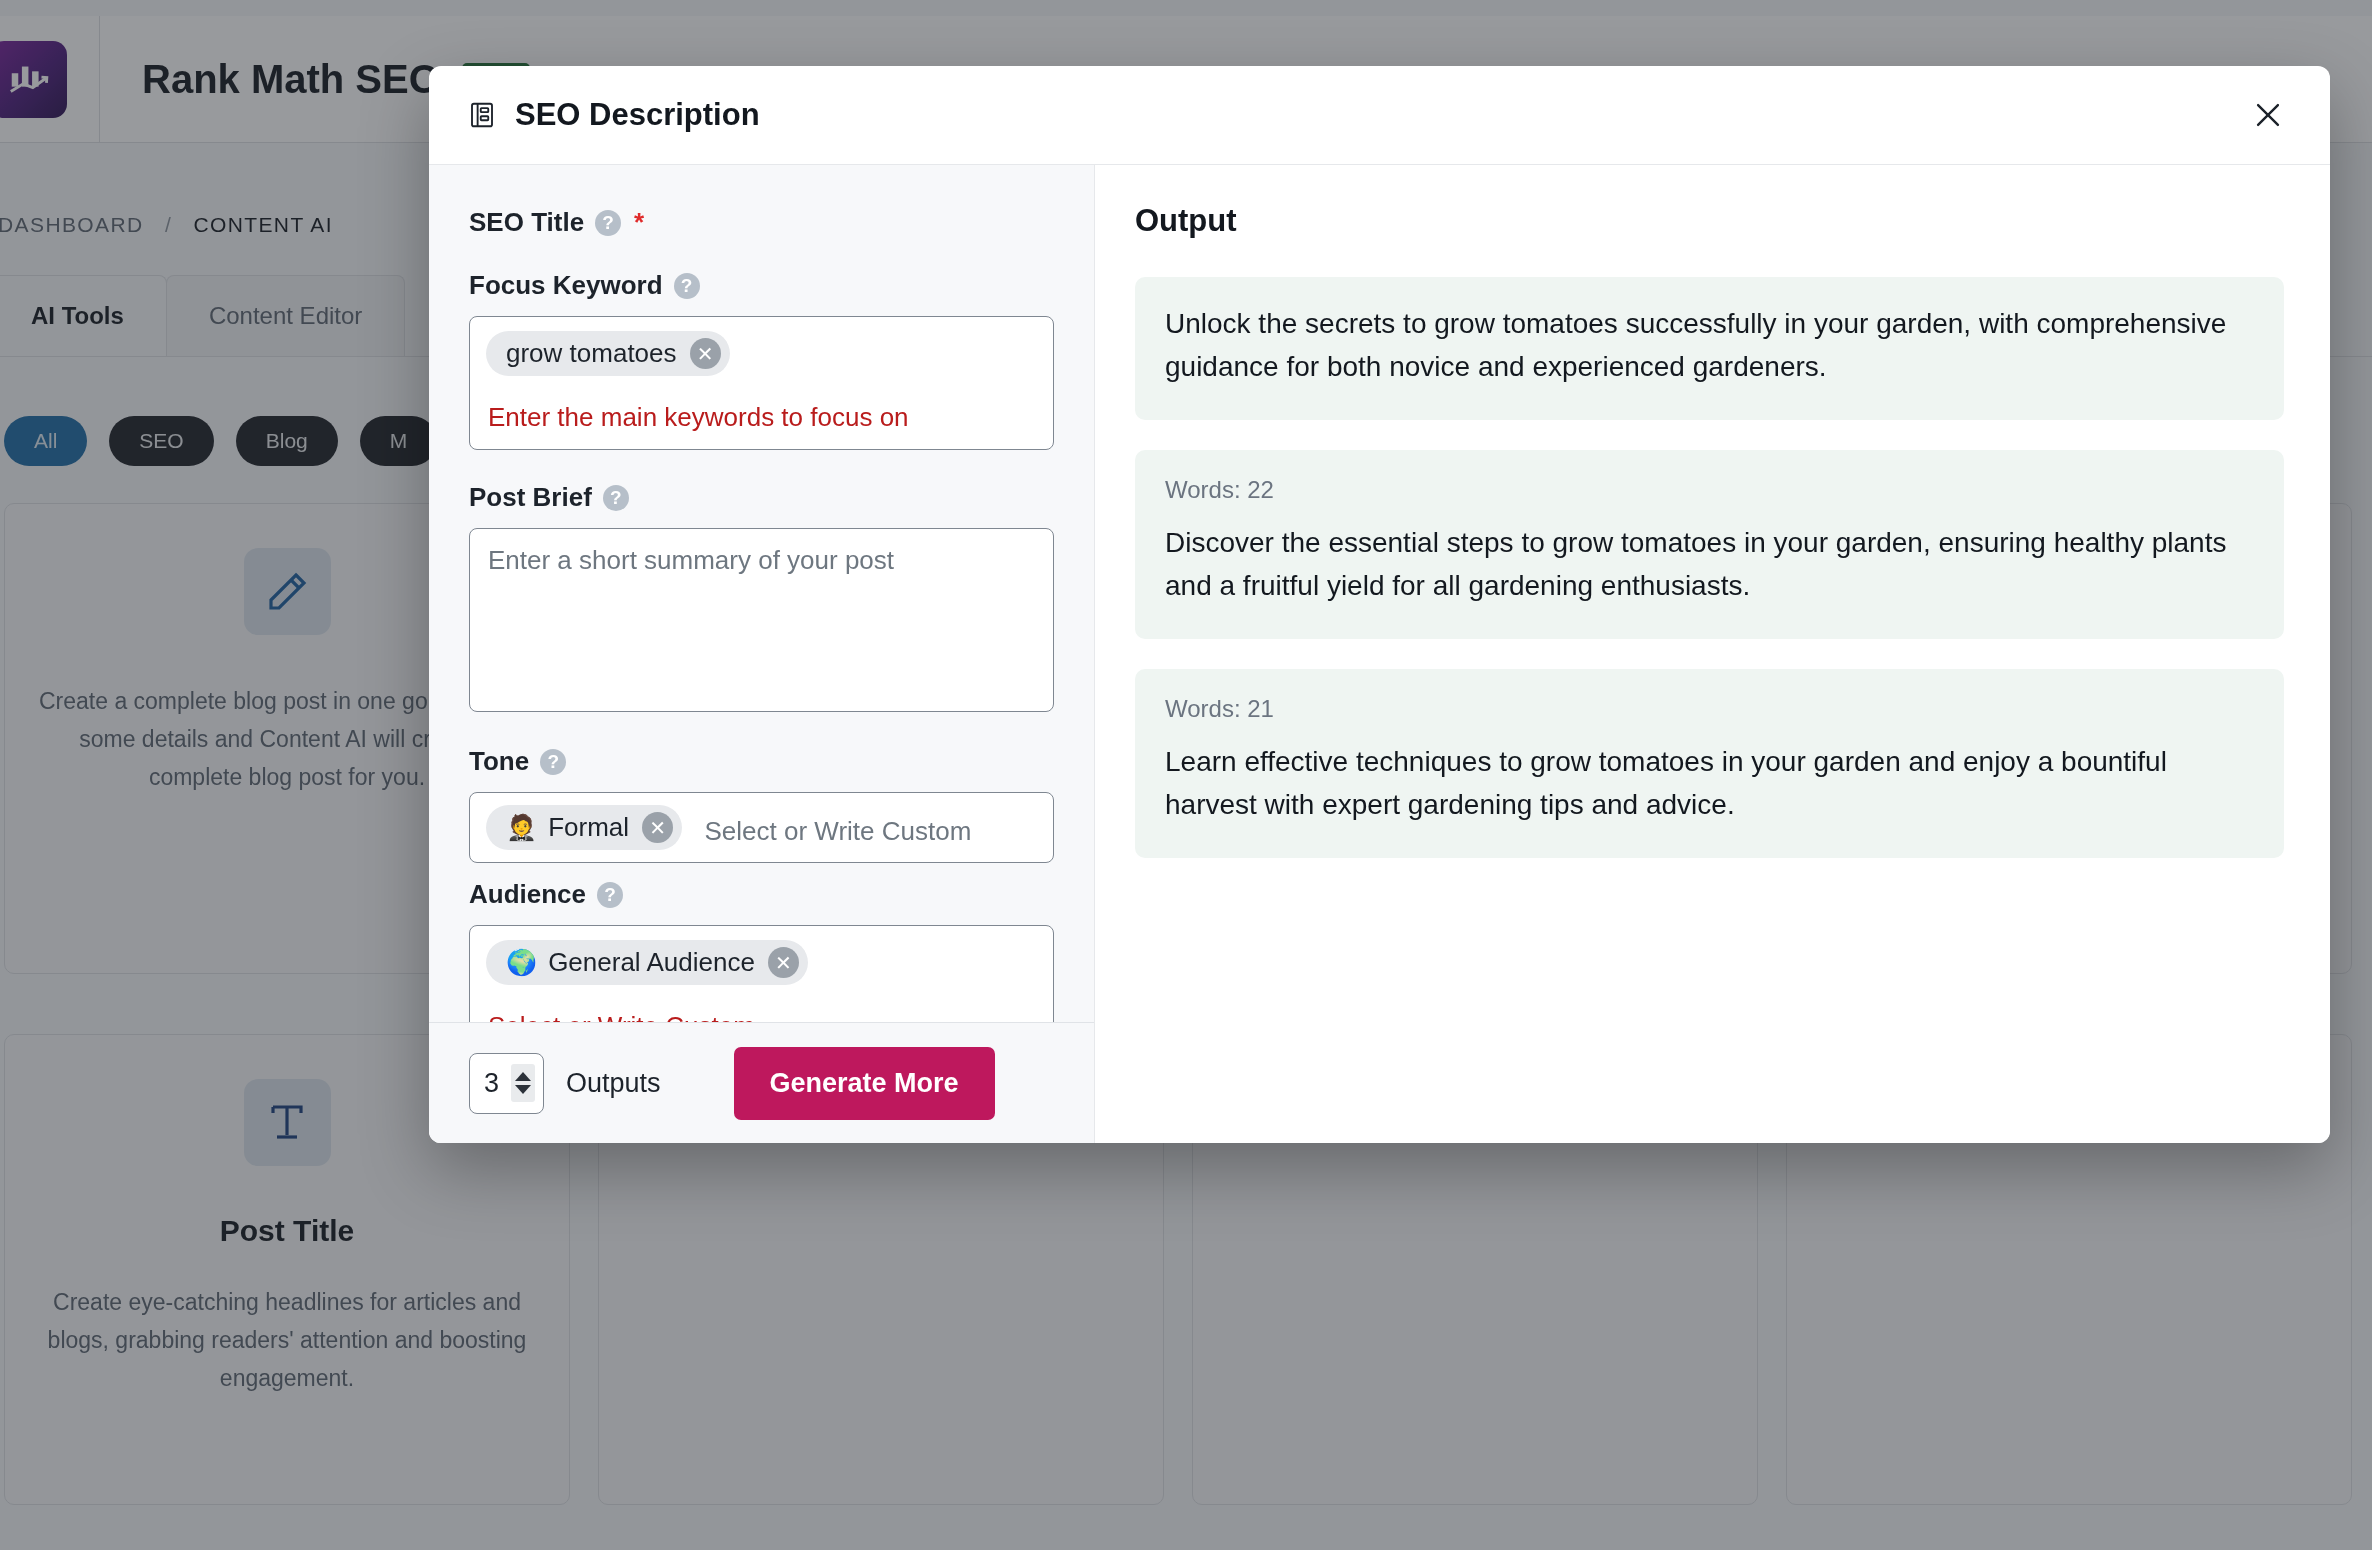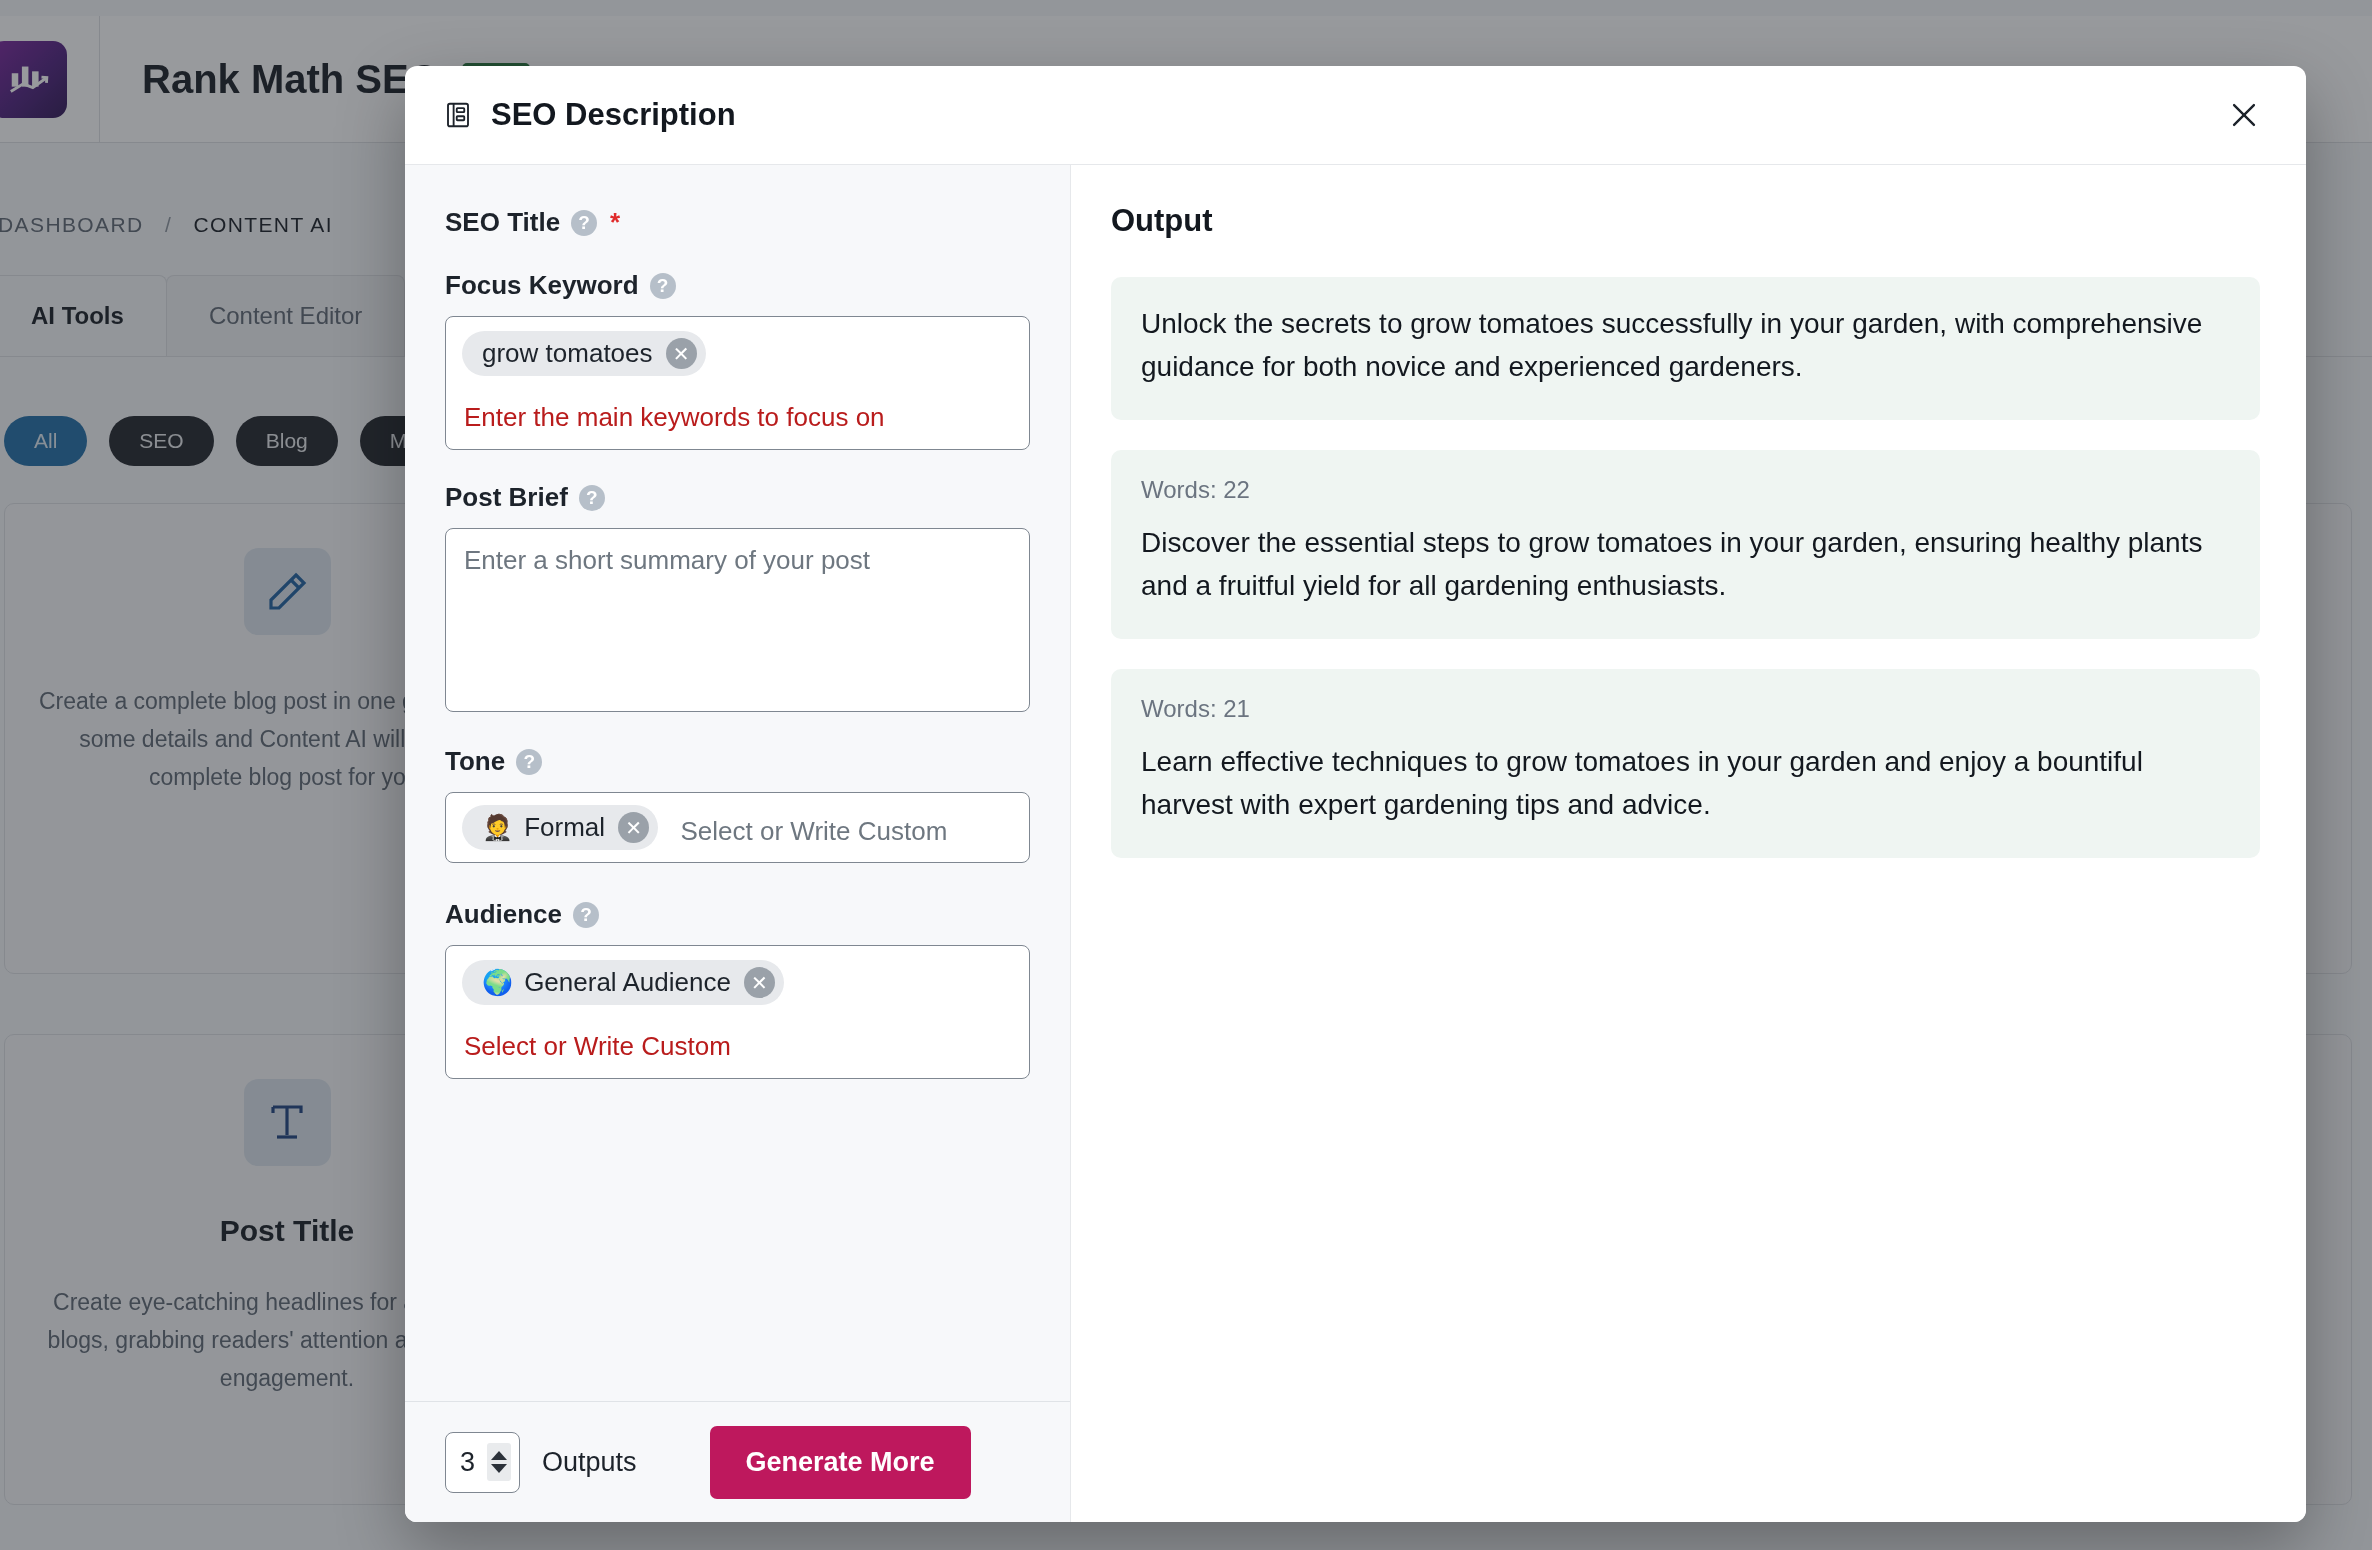--- a/index.html
+++ b/index.html
@@ -92,21 +92,21 @@
 
   
   #dim-overlay {
     position: absolute; inset: 0;
     background: rgba(40,44,50,0.48);
   }
 
   
   #modal {
     position: absolute;
-    left: 405px; top: 66px; width: 1901px; height: 1456px;
+    left: 429px; top: 66px; width: 1901px; height: 1077px;
     background: #ffffff;
     border-radius: 12px;
     box-shadow: 0 26px 69px rgba(0,0,0,0.30);
     display: flex; flex-direction: column;
     overflow: hidden;
   }
   .modal-header {
     height: 99px; flex: none;
     border-bottom: 1px solid #e6e8eb;
     display: flex; align-items: center;
@@ -392,21 +392,21 @@
           <div class="tag-box" style="padding:12px 16px;">
             <div class="chip" style="margin-bottom:0">
               <span class="chip-emoji">🤵</span>
               <span>Formal</span>
               <span class="chip-x">✕</span>
             </div>
             <span class="tag-inline">Select or Write Custom</span>
           </div>
         </div>
 
-        <div class="field" style="margin-top:36px">
+        <div class="field" style="margin-top:16px">
           <div class="field-label">
             <span>Audience</span>
             <span class="help-icon">?</span>
           </div>
           <div class="tag-box">
             <div class="chip">
               <span class="chip-emoji">🌍</span>
               <span>General Audience</span>
               <span class="chip-x">✕</span>
             </div>

